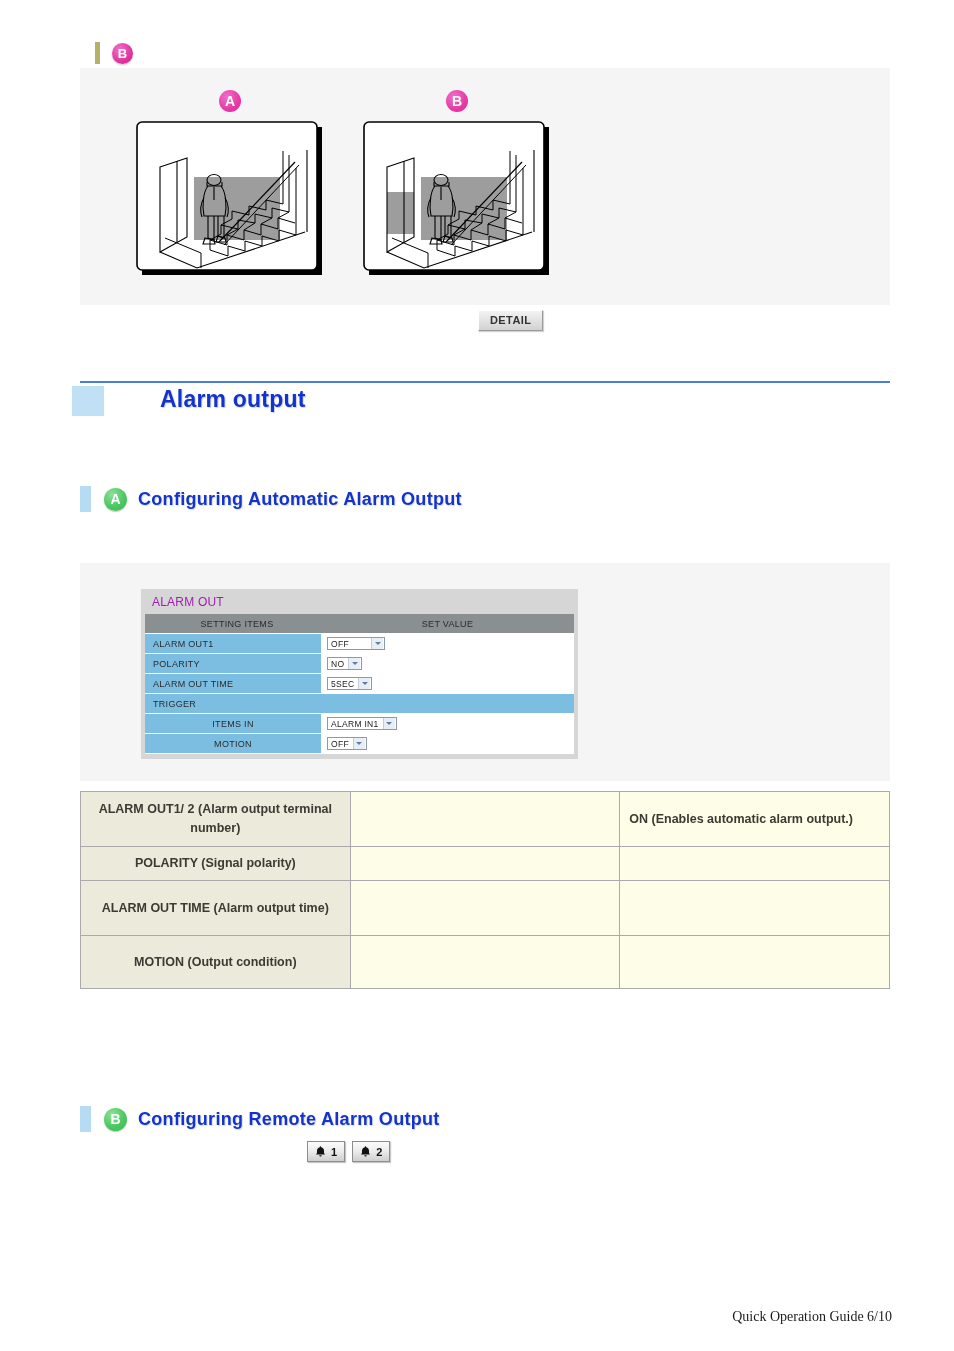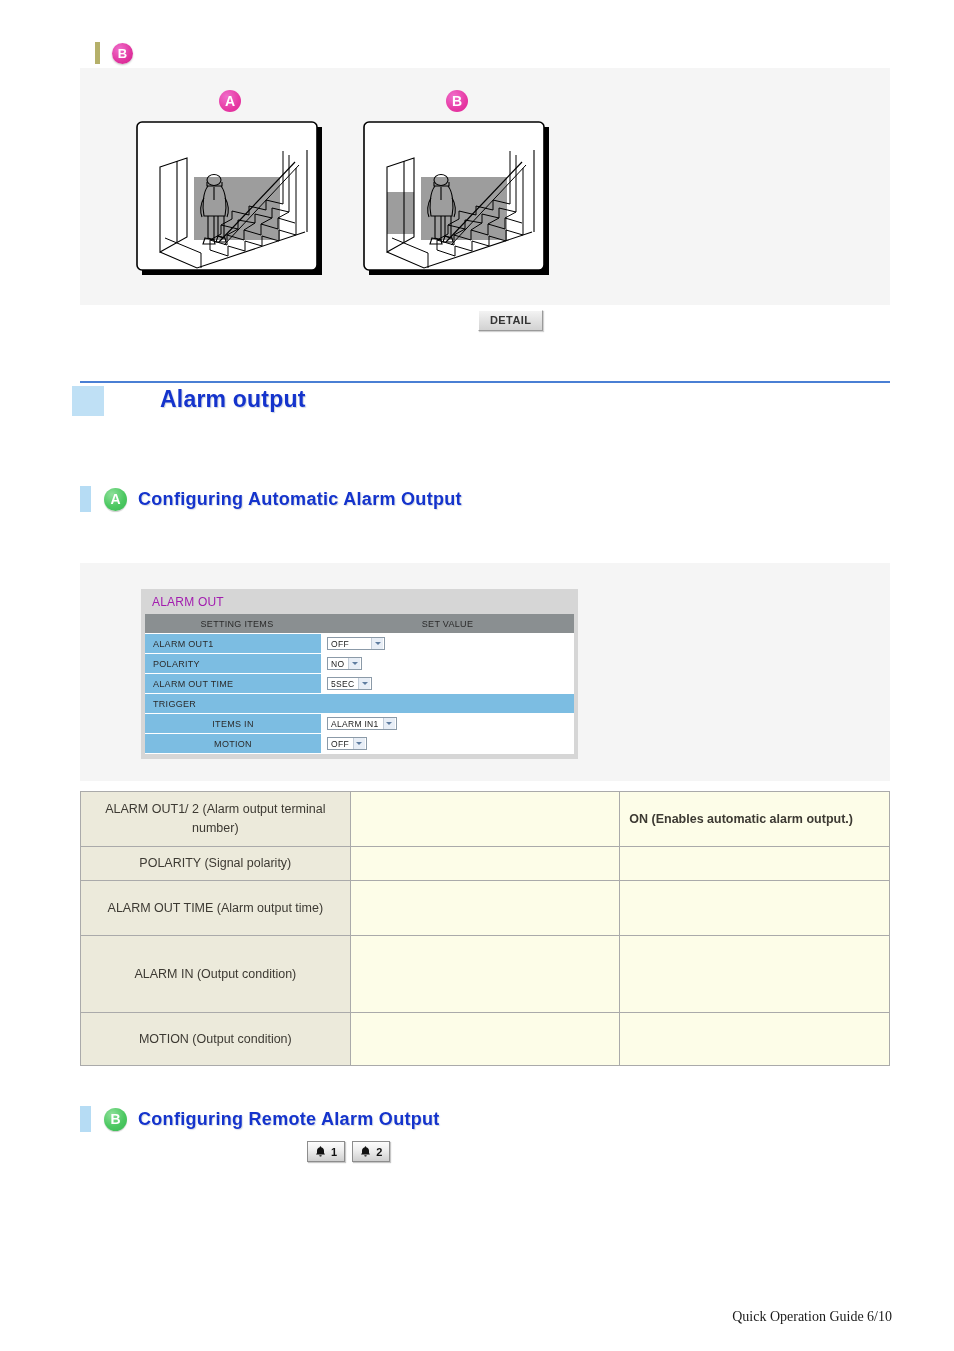--- a/index.html
+++ b/index.html
@@ -278,21 +278,21 @@
     padding: 7px 9px;
   }
   .desc-table th {
     background: #eceadb;
     font-weight: bold;
     text-align: center;
     height: 16px;
   }
   .desc-table td.item {
     background: #eceadb;
-    font-weight: normal;
+    font-weight: bold;
     text-align: center;
     line-height: 1.55;
     margin-top: 17px;
   }
   .desc-table td.val {
     background: #fdfde8;
     font-weight: bold;
     line-height: 1.5;
   }
   .desc-table td.val.empty { background: #fdfde8; }
@@ -535,25 +535,20 @@
     <td class="item" style="height:16px;">POLARITY (Signal polarity)</td>
     <td class="val empty"></td>
     <td class="val empty"></td>
   </tr>
   <tr>
     <td class="item" style="height:40px;">ALARM OUT TIME (Alarm output time)</td>
     <td class="val empty"></td>
     <td class="val empty"></td>
   </tr>
   <tr>
-    <td class="item" style="height:62px;">ALARM IN (Output condition)</td>
-    <td class="val empty"></td>
-    <td class="val empty"></td>
-  </tr>
-  <tr>
     <td class="item" style="height:38px;">MOTION (Output condition)</td>
     <td class="val empty"></td>
     <td class="val empty"></td>
   </tr>
 </tbody>
   </table>
 
 <div class="sub-head" style="left:80px; top:1106px;">
   <div class="sub-chip"></div>
   <div class="sub-badge">B</div>

